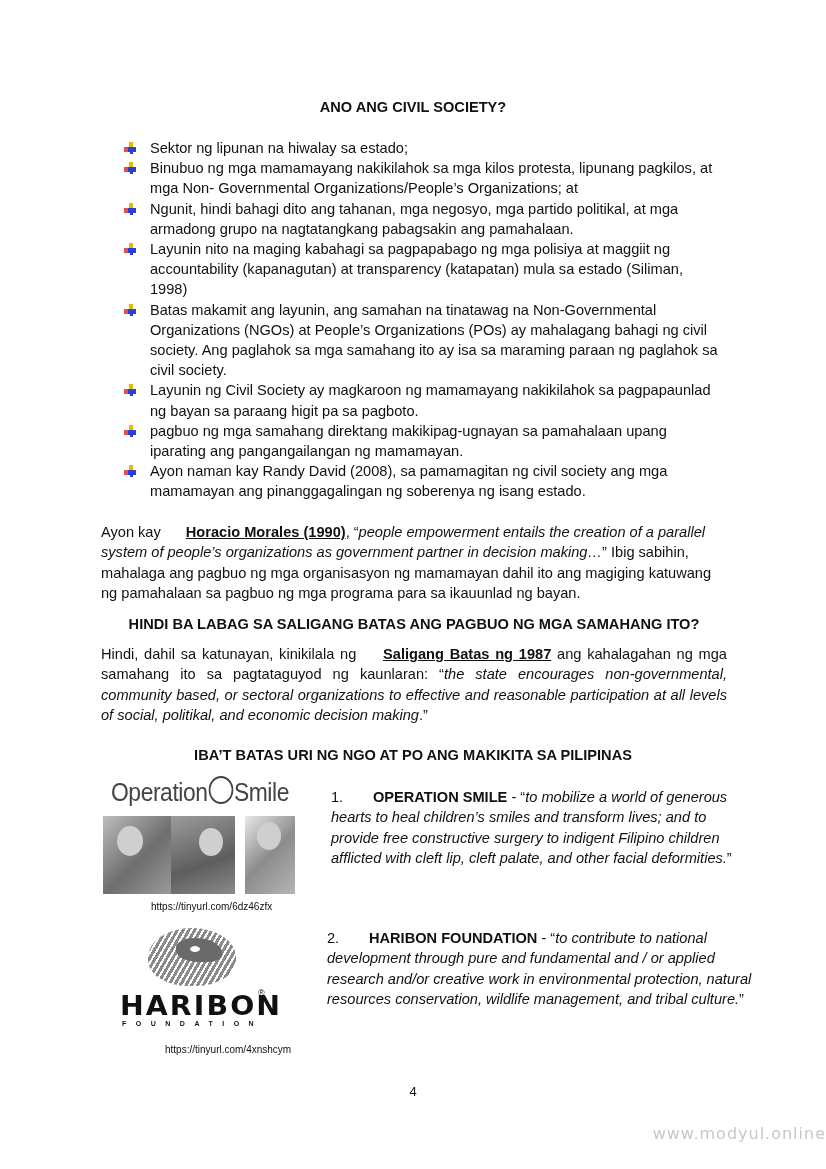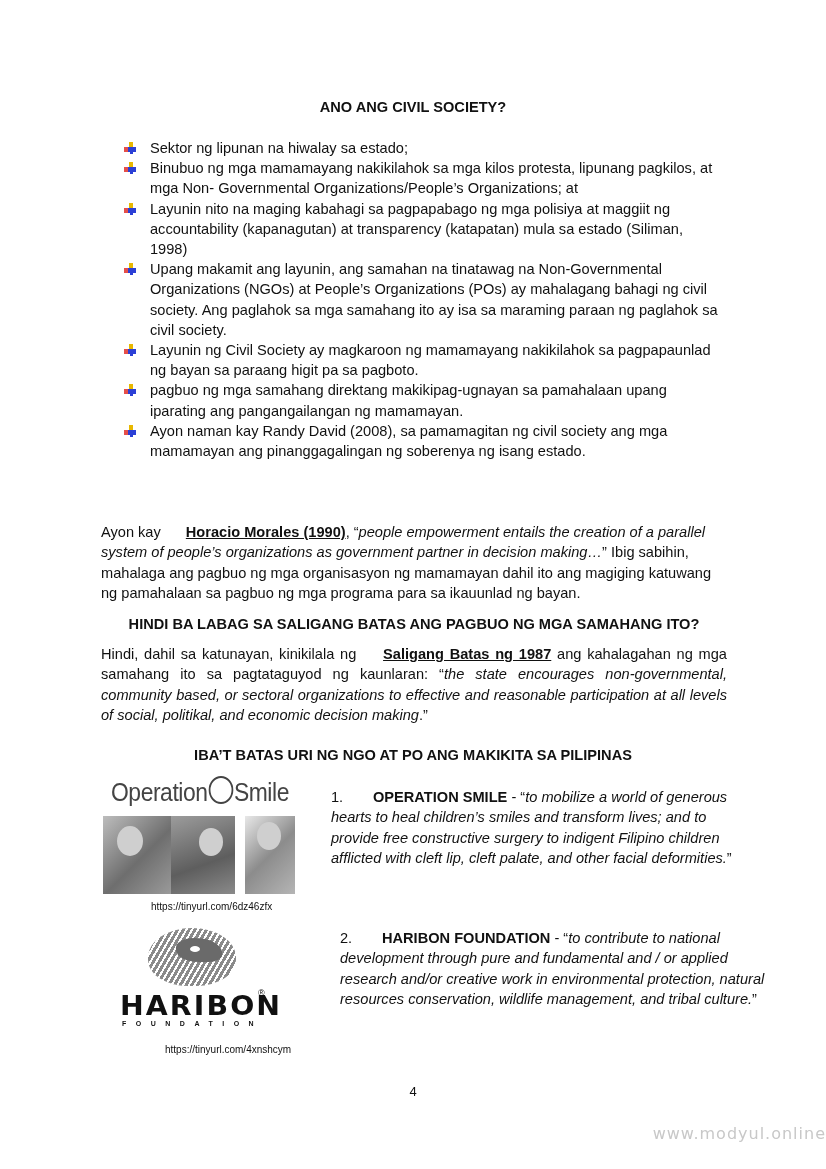--- a/index.html
+++ b/index.html
@@ -63,21 +63,21 @@
     .caption {
       position: absolute; font-size: 10px; color: #111; white-space: nowrap; padding-left: 24px;
     }
     .caption.c1 { left: 127px; top: 901px; }
     .caption.c2 { left: 141px; top: 1044px; }
 
     .ngo {
       position: absolute; line-height: 20.3px; width: 425px; margin-left: 24px;
     }
     .ngo.n1 { left: 307px; top: 787px; }
-    .ngo.n2 { left: 316px; top: 928px; }
+    .ngo.n2 { left: 303px; top: 928px; }
     .ngo .num { display: inline-block; width: 42px; }
     .ngo b { font-weight: bold; }
     .ngo i { font-style: italic; }
 
     .logo-hb { position: absolute; left: 118px; top: 928px; width: 152px; height: 100px; }
     .hb-bird {
       position: absolute; left: 30px; top: 0; width: 88px; height: 58px;
       border-radius: 50% 50% 45% 45%;
       background: repeating-linear-gradient(120deg,#8a8a8a 0 3px,#ffffff 3px 5px);
     }
@@ -129,30 +129,39 @@
       </span>
     <span>Binubuo ng mga mamamayang nakikilahok sa mga kilos protesta, lipunang pagkilos, at mga Non- Governmental Organizations/People’s Organizations; at</span>
   </li>
   <li>
     <span class="bullet-icon">
         <i class="y"></i>
         <i class="r"></i>
         <i class="b"></i>
         <i class="bb"></i>
       </span>
+    <span>Ngunit, hindi bahagi dito ang tahanan, mga negosyo, mga partido politikal, at mga armadong grupo na nagtatangkang pabagsakin ang pamahalaan.</span>
+  </li>
+  <li>
+    <span class="bullet-icon">
+        <i class="y"></i>
+        <i class="r"></i>
+        <i class="b"></i>
+        <i class="bb"></i>
+      </span>
     <span>Layunin nito na maging kabahagi sa pagpapabago ng mga polisiya at maggiit ng accountability (kapanagutan) at transparency (katapatan) mula sa estado (Siliman, 1998)</span>
   </li>
   <li>
     <span class="bullet-icon">
         <i class="y"></i>
         <i class="r"></i>
         <i class="b"></i>
         <i class="bb"></i>
       </span>
-    <span>Upang makamit ang layunin, ang samahan na tinatawag na Non-Governmental Organizations (NGOs) at People’s Organizations (POs) ay mahalagang bahagi ng civil society. Ang paglahok sa mga samahang ito ay isa sa maraming paraan ng paglahok sa civil society.</span>
+    <span>Batas makamit ang layunin, ang samahan na tinatawag na Non-Governmental Organizations (NGOs) at People’s Organizations (POs) ay mahalagang bahagi ng civil society. Ang paglahok sa mga samahang ito ay isa sa maraming paraan ng paglahok sa civil society.</span>
   </li>
   <li>
     <span class="bullet-icon">
         <i class="y"></i>
         <i class="r"></i>
         <i class="b"></i>
         <i class="bb"></i>
       </span>
     <span>Layunin ng Civil Society ay magkaroon ng mamamayang nakikilahok sa pagpapaunlad ng bayan sa paraang higit pa sa pagboto.</span>
   </li>

